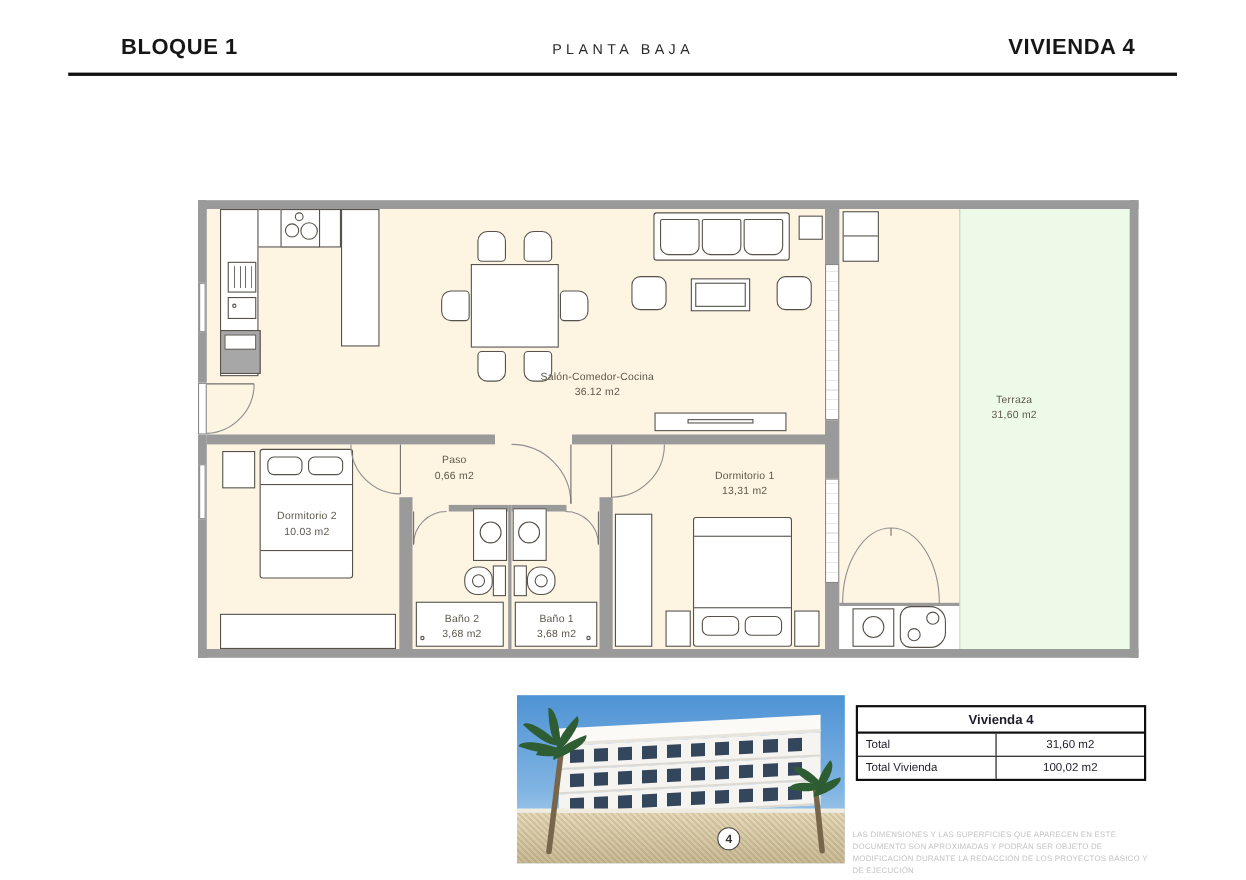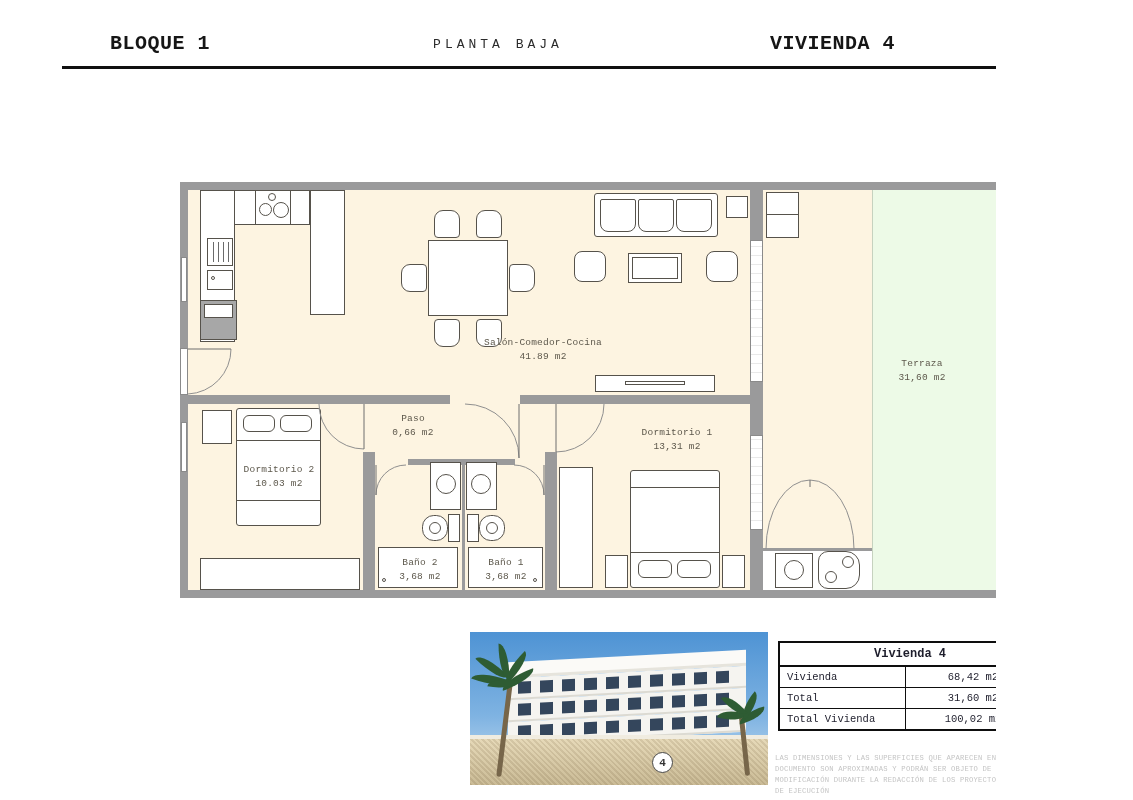--- a/index.html
+++ b/index.html
@@ -1,17 +1,17 @@
 <!DOCTYPE html>
 <html><head>
 <meta charset="utf-8">
 <style>
   html,body{margin:0;padding:0;background:#ffffff;}
-  .page{position:relative;width:996px;height:800px;background:#fff;overflow:hidden;
-        font-family:Liberation Mono, monospace;}
+  .page{position:relative;width:1133px;height:800px;background:#fff;overflow:hidden;
+        font-family:Liberation Sans, sans-serif;}
   
   .hdr-left{position:absolute;left:110px;top:32px;font-size:20px;font-weight:700;
             letter-spacing:.5px;color:#161616;}
   .hdr-right{position:absolute;right:101px;top:32px;font-size:20px;font-weight:700;
              letter-spacing:.5px;color:#161616;}
   .hdr-center{position:absolute;left:0;right:0;top:37px;text-align:center;font-size:13px;
               letter-spacing:4px;color:#2b2b2b;font-weight:400;}
   .rule{position:absolute;left:62px;top:66px;width:1008px;height:3px;background:#101010;}
   
   .plan{position:absolute;left:180px;top:182px;width:855px;height:416px;}
@@ -184,21 +184,21 @@
         <path d="M 376 270 A 48 48 0 0 0 424 222"></path>
           <line x1="376" y1="222" x2="376" y2="270" stroke="#6f6f6f"></line>
         <path d="M 586 367 A 44 69 0 0 1 630 298"></path>
         <path d="M 674 367 A 44 69 0 0 0 630 298"></path>
         <line x1="630" y1="298" x2="630" y2="305" stroke="#6f6f6f"></line>
       </g>
     </svg>
 
     <div class="lbl" style="left:303px;top:154px;width:120px">
       <div>Salón-Comedor-Cocina</div>
-      <div>41.89 m2</div>
+      <div>36.12 m2</div>
     </div>
     <div class="lbl" style="left:198px;top:230px;width:70px">
       <div>Paso</div>
       <div>0,66 m2</div>
     </div>
     <div class="lbl" style="left:450px;top:244px;width:94px">
       <div>Dormitorio 1</div>
       <div>13,31 m2</div>
     </div>
     <div class="lbl" style="left:52px;top:281px;width:94px;background:rgba(255,255,255,.0)">
@@ -250,24 +250,20 @@
       <div class="palm-frond" style="left:4px;top:20px;transform:rotate(195deg);width:28px"></div>
       <div class="palm-frond" style="left:22px;top:10px;transform:rotate(-50deg);width:28px"></div>
       <div class="palm-frond" style="left:6px;top:10px;transform:rotate(230deg);width:28px"></div>
     </div>
     <div class="badge">4</div>
   </div>
 
   <div class="stable">
     <div class="thead">Vivienda 4</div>
     <div class="trow">
-      <div class="tl">Vivienda</div>
-      <div class="tv">68,42 m2</div>
-    </div>
-    <div class="trow">
       <div class="tl">Total</div>
       <div class="tv">31,60 m2</div>
     </div>
     <div class="trow">
       <div class="tl">Total Vivienda</div>
       <div class="tv">100,02 m2</div>
     </div>
   </div>
 
   <div class="disc">LAS DIMENSIONES Y LAS SUPERFICIES QUE APARECEN EN ESTE DOCUMENTO SON APROXIMADAS Y PODRÁN SER OBJETO DE MODIFICACIÓN DURANTE LA REDACCIÓN DE LOS PROYECTOS BÁSICO Y DE EJECUCIÓN</div>

